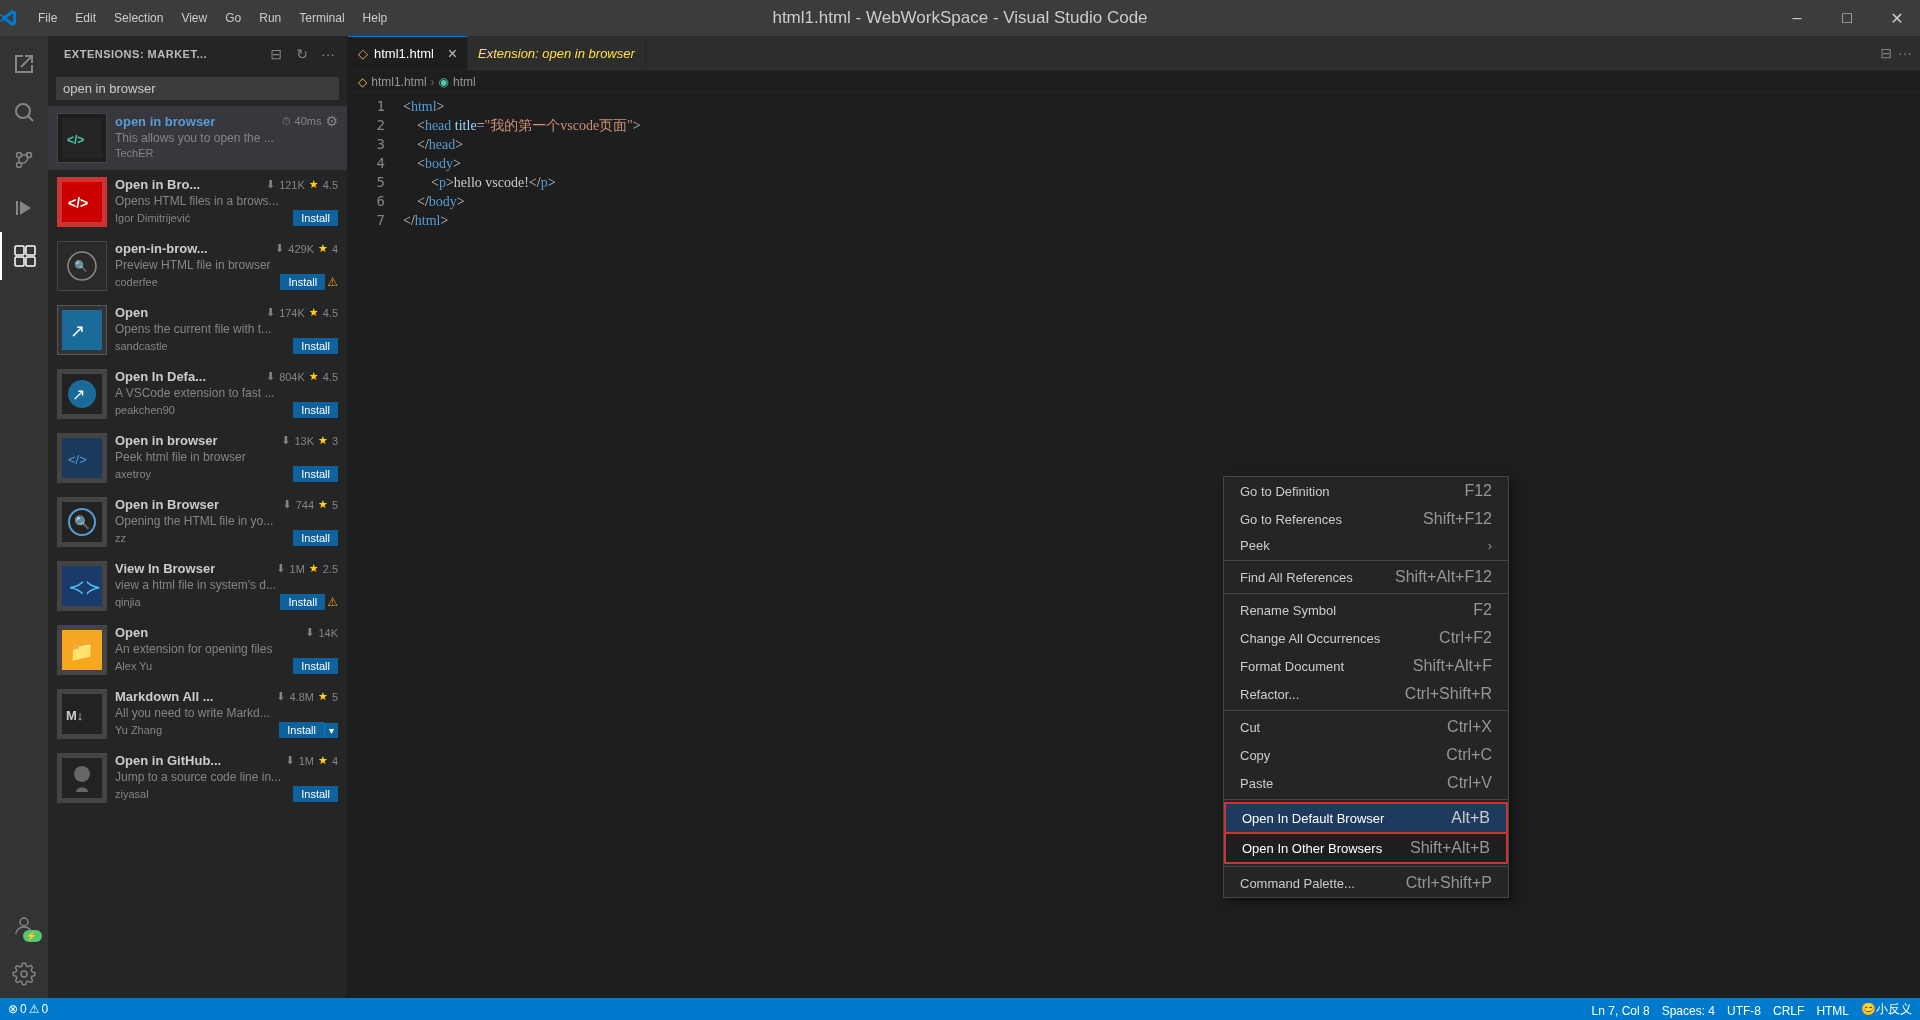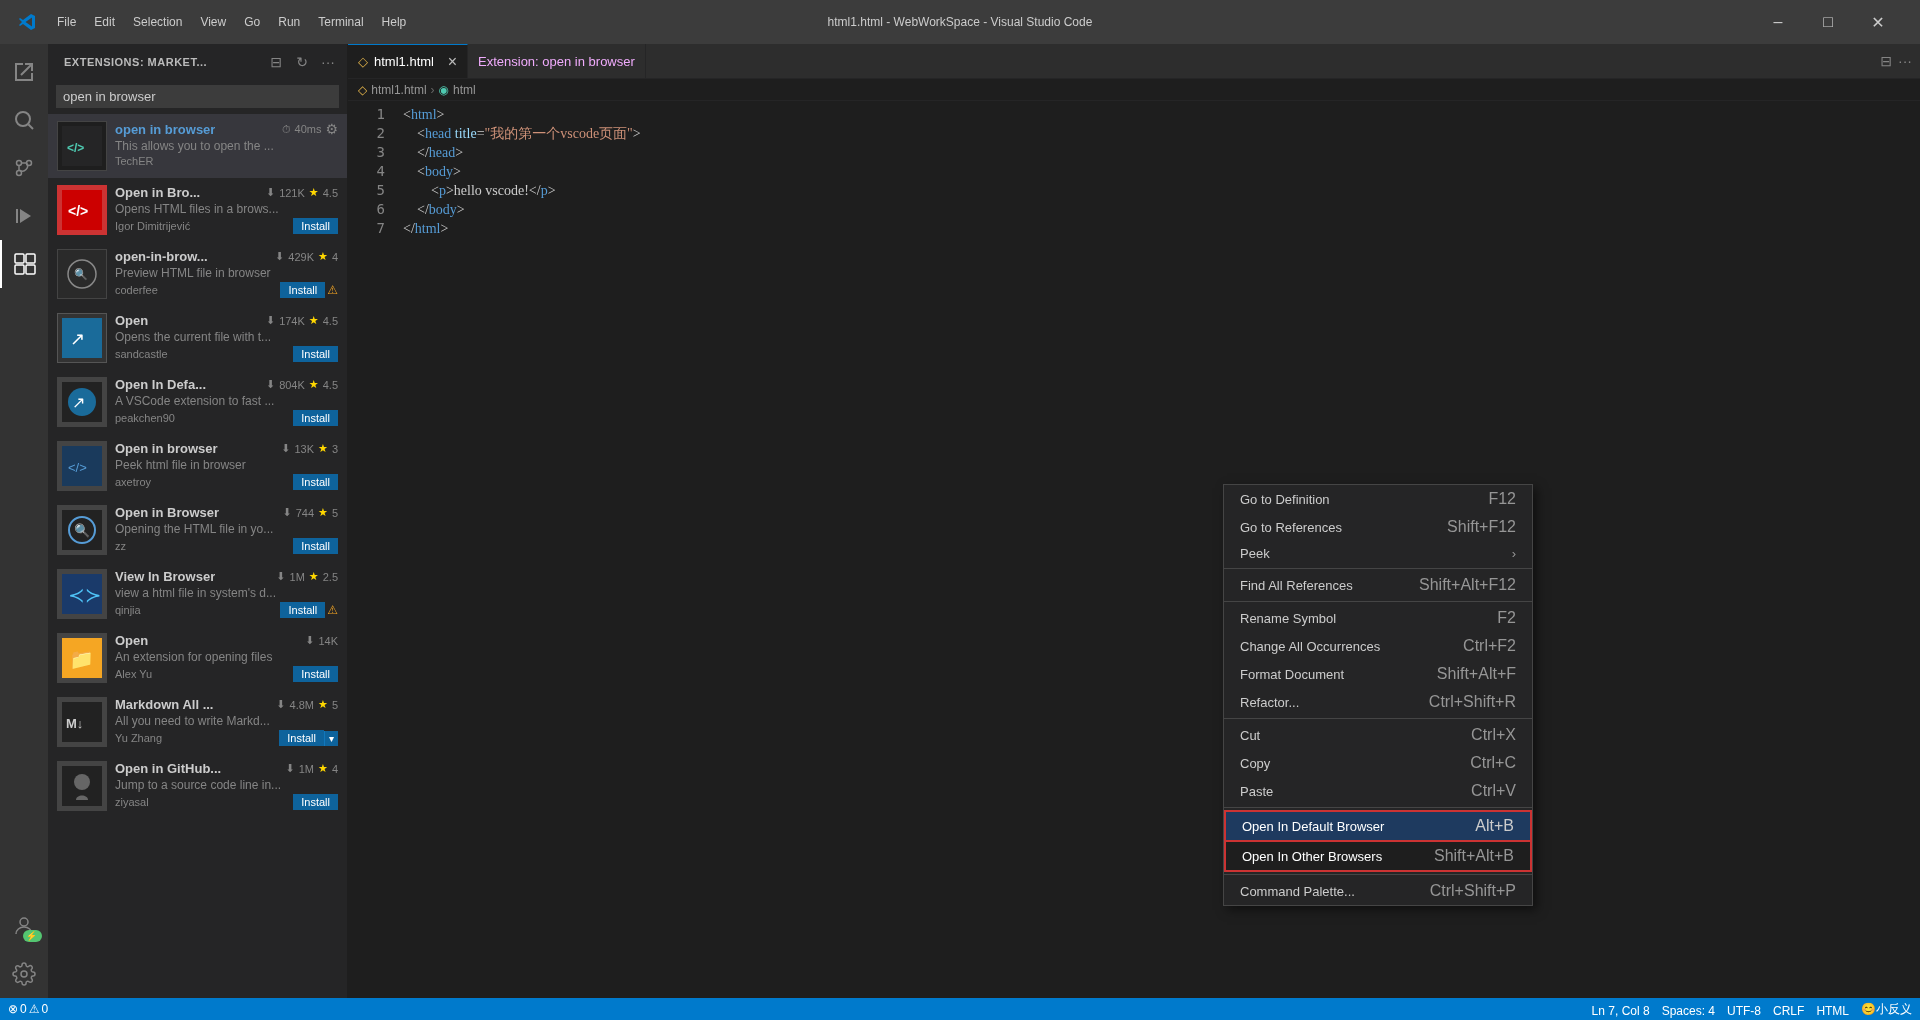--- a/index.html
+++ b/index.html
@@ -1,23 +1,23 @@
 <!DOCTYPE html>
 <html><head>
   <meta charset="utf-8">
   <style>
     * { margin: 0; padding: 0; box-sizing: border-box; }
     body { font-family: 'Segoe UI', sans-serif; font-size: 13px; background: #1e1e1e; color: #cccccc; width: 1920px; height: 1020px; overflow: hidden; display: flex; flex-direction: column; }
 
     
-    .title-bar { height: 44px; background: #3c3c3c; display: flex; align-items: center; justify-content: space-between; padding: 0 19px; user-select: none; }
+    .title-bar { height: 36px; background: #3c3c3c; display: flex; align-items: center; justify-content: space-between; padding: 0 0; user-select: none; }
     .title-bar-left { display: flex; align-items: center; gap: 8px; }
     .title-bar-menu { display: flex; gap: 2px; }
     .title-bar-menu span { padding: 2px 8px; font-size: 12px; color: #cccccc; cursor: pointer; }
-    .title-bar-center { position: absolute; left: 50%; transform: translateX(-50%); font-size: 12px; color: #cccccc; }
+    .title-bar-center { position: absolute; left: 50%; transform: translateX(-50%); font-size: 17px; color: #cccccc; }
     .title-bar-right { display: flex; gap: 4px; align-items: center; }
     .title-btn { width: 46px; height: 30px; display: flex; align-items: center; justify-content: center; font-size: 16px; cursor: pointer; color: #cccccc; }
     .vscode-icon { width: 16px; height: 16px; margin-right: 6px; }
 
     
     .main-layout { display: flex; flex: 1; overflow: hidden; }
 
     
     .activity-bar { width: 48px; background: #333333; display: flex; flex-direction: column; align-items: center; padding-top: 4px; }
     .activity-item { width: 48px; height: 48px; display: flex; align-items: center; justify-content: center; cursor: pointer; color: #858585; font-size: 22px; position: relative; }
@@ -77,21 +77,21 @@
     .code-editor { flex: 1; display: flex; overflow: hidden; position: relative; }
     .line-numbers { width: 45px; background: #1e1e1e; color: #858585; font-family: 'Consolas', monospace; font-size: 14px; line-height: 19px; padding: 4px 0 4px 0; text-align: right; padding-right: 8px; user-select: none; flex-shrink: 0; }
     .code-content { flex: 1; padding: 4px 0 4px 10px; font-family: Liberation Serif, serif; font-size: 14px; line-height: 19px; overflow: auto; }
     .code-line { white-space: pre; }
     .kw { color: #569cd6; }
     .str { color: #ce9178; }
     .attr { color: #9cdcfe; }
     .punct { color: #cccccc; }
 
     
-    .context-menu { position: absolute; top: 383px; left: 875px; width: 310px; background: #252526; border: 1px solid #454545; box-shadow: 4px 4px 10px rgba(0,0,0,0.5); z-index: 1000; }
+    .context-menu { position: absolute; top: 383px; left: 875px; width: 286px; background: #252526; border: 1px solid #454545; box-shadow: 4px 4px 10px rgba(0,0,0,0.5); z-index: 1000; }
     .ctx-item { display: flex; align-items: center; justify-content: space-between; padding: 5px 16px; cursor: pointer; font-size: 13px; color: #cccccc; }
     .ctx-item.highlighted { background: #094771; border: 1px solid #007fd4; color: #ffffff; }
     .ctx-separator { height: 1px; background: #454545; margin: 2px 0; }
     .ctx-key { color: #969696; font-size: 16px; }
     .ctx-arrow { color: #969696; }
 
     
     .status-bar { height: 22px; background: #007acc; display: flex; align-items: center; justify-content: space-between; padding: 0 8px; font-size: 12px; color: #ffffff; }
     .status-left { display: flex; align-items: center; gap: 8px; }
     .status-right { display: flex; align-items: flex-end; gap: 12px; }
@@ -485,21 +485,21 @@
 
   <div class="editor-area">
 
     <div class="tab-bar">
       <div class="tab active">
         <span style="color:#e4b44a">◇</span>
         <span>html1.html</span>
         <span class="tab-close">×</span>
       </div>
       <div class="tab">
-        <span style="color:#f0abfc; ">Extension: open in browser</span>
+        <span style="color:#fde047; font-style:italic;">Extension: open in browser</span>
       </div>
       <div style="flex:1"></div>
       <div style="display:flex;align-items:center;gap:6px;padding-right:8px;">
         <span style="color:#858585;cursor:pointer;font-size:14px;">⊟</span>
         <span style="color:#858585;cursor:pointer;font-size:14px;">···</span>
       </div>
     </div>
 
     <div class="breadcrumb">
       <span style="color:#e4b44a">◇</span>

